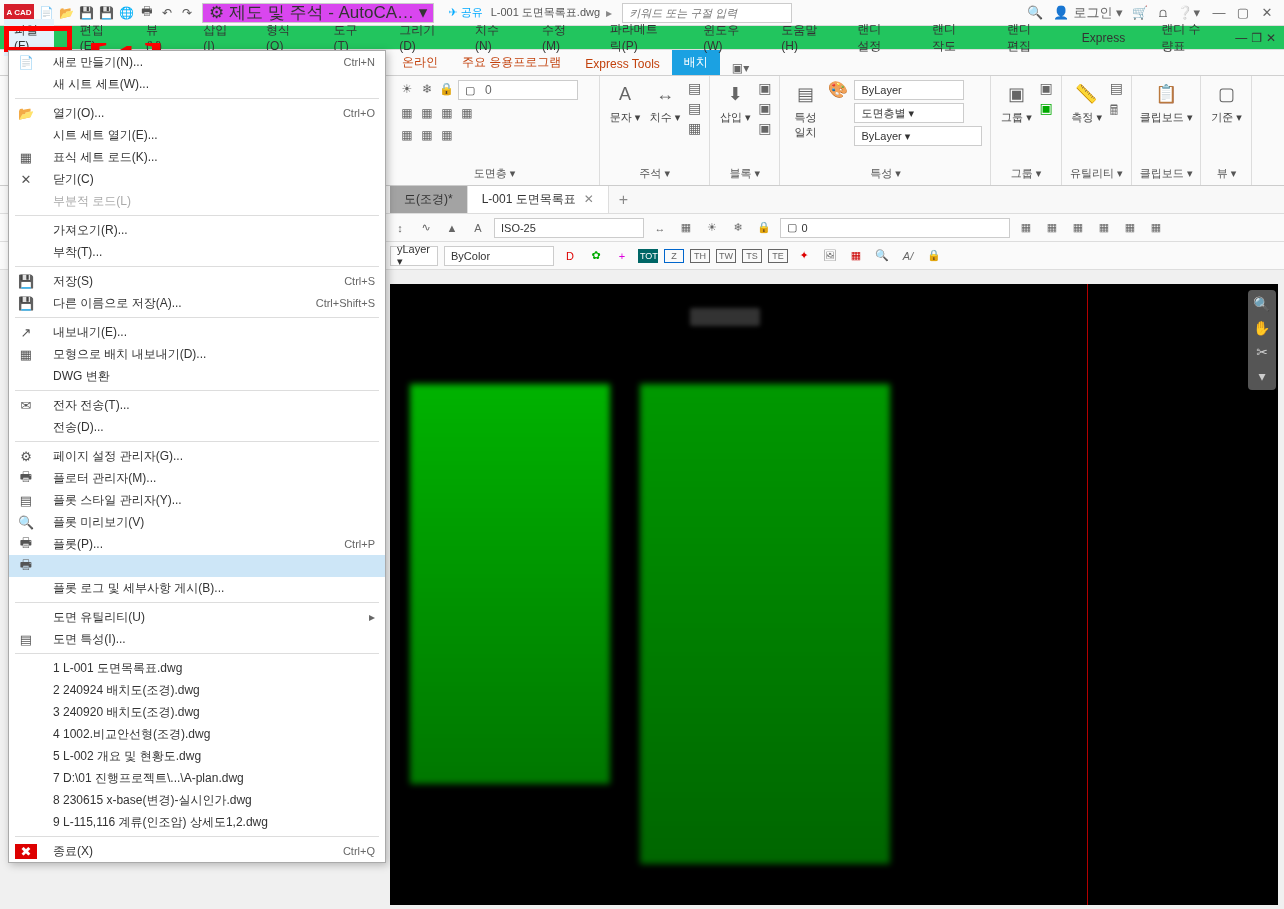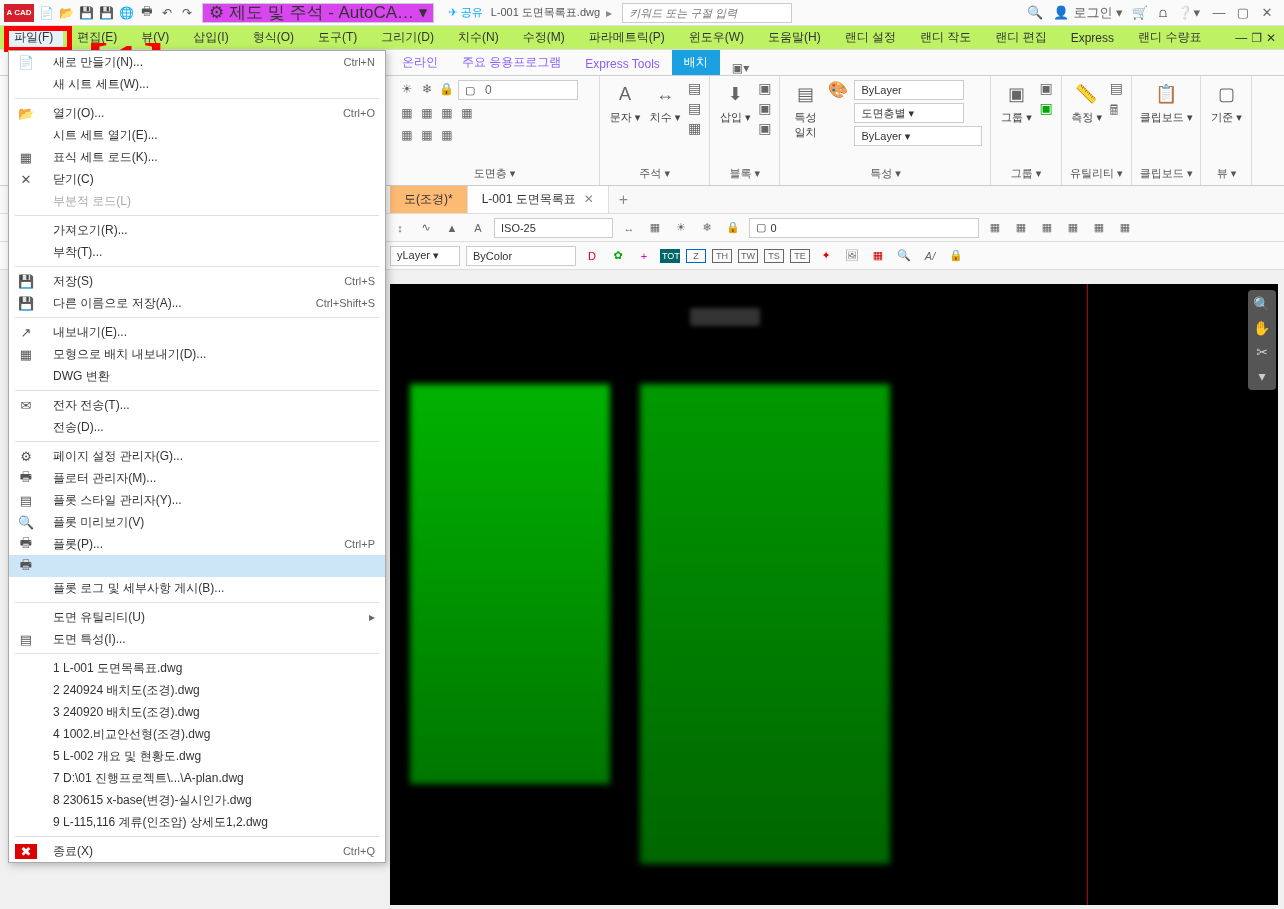--- a/index.html
+++ b/index.html
@@ -13,45 +13,45 @@
 .title-combo { border:1px solid #ccc; background:#d946ef; height:20px; padding:0 6px; display:flex; align-items:center; font-size:17px; margin:8px 6px; }
 .title-share { color:#00aaff; margin:0 8px; font-size:11px; }
 .title-doc { font-size:11px; color:#555; }
 .title-search { border:1px solid #ccc; background:#fff; height:20px; width:170px; padding:0 6px; font-size:11px; font-style:italic; color:#888; margin-left:10px; }
 .title-right { margin-left:auto; display:flex; align-items:center; gap:10px; padding-right:8px; }
 .title-right span { color:#666; font-size:13px; }
 .win-controls { display:flex; gap:6px; }
 .win-controls span { width:18px; text-align:center; }
 
 
-.menubar { height:24px; background:#bef264; display:flex; align-items:center; padding:0 4px; gap:4px; border-bottom:1px solid #ddd; position:relative; }
+.menubar { height:24px; background:#22c55e; display:flex; align-items:center; padding:0 4px; gap:16px; border-bottom:1px solid #ddd; position:relative; }
 .menubar-item { padding:3px 10px; font-size:12px; cursor:pointer; }
 .menubar-item.active { background:#e5f1fb; }
 .menubar-right { margin-left:auto; display:flex; gap:4px; padding-right:4px; }
 
 
 .ribbon-tabs { height:26px; background:#fafafa; display:flex; align-items:flex-end; padding-left:390px; border-bottom:1px solid #d0d0d0; }
-.ribbon-tab { padding:4px 12px; font-size:12px; color:#8b5cf6; cursor:pointer; }
+.ribbon-tab { padding:4px 12px; font-size:12px; color:#c2410c; cursor:pointer; }
 .ribbon-tab.active { background:#1ba1e2; color:#fff; }
 .ribbon-end { margin-left:12px; color:#666; }
 
 
 .ribbon { height:110px; background:#fafafa; display:flex; border-bottom:1px solid #ccc; padding-left:390px; }
 .ribbon-panel { border-right:1px solid #ddd; padding:4px 8px 2px; display:flex; flex-direction:column; justify-content:space-between; }
 .panel-body { display:flex; align-items:flex-start; gap:6px; flex:1; }
 .panel-title { text-align:center; font-size:11px; color:#555; padding:2px 0; }
 .rbtn { display:flex; flex-direction:column; align-items:center; justify-content:center; gap:2px; font-size:11px; color:#444; min-width:34px; }
 .ricon { width:28px; height:28px; display:flex; align-items:center; justify-content:center; font-size:18px; color:#666; }
 .small-row { display:flex; gap:2px; }
 .small-row span { width:18px; height:18px; display:flex; align-items:center; justify-content:center; font-size:12px; color:#666; }
 .combo { border:1px solid #ccc; background:#fff; height:20px; font-size:11px; padding:0 6px; display:flex; align-items:center; }
 
 
 .doctabs { height:28px; background:#f8f8f8; display:flex; align-items:center; padding-left:390px; border-bottom:1px solid #ddd; gap:0; }
-.doctab { padding:5px 14px; font-size:12px; border-right:1px solid #ddd; background:#fdba74; position:relative; }
+.doctab { padding:5px 14px; font-size:12px; border-right:1px solid #ddd; background:#a3a3a3; position:relative; }
 .doctab.active { background:#fff; }
 .doctab .x { margin-left:8px; color:#888; }
 .doctab-add { padding:0 10px; color:#888; font-size:16px; }
 
 
 .subbar { height:28px; background:#fafafa; border-bottom:1px solid #ddd; display:flex; align-items:center; padding-left:390px; gap:6px; font-size:11px; }
 .subbar .combo { width:120px; }
 .subbar span.icon { width:20px; text-align:center; color:#666; }
 
 
@@ -282,36 +282,36 @@
   <div class="doctab"><span>도(조경)*</span></div>
   <div class="doctab active"><span>L-001 도면목록표</span><span class="x">✕</span></div>
   <div class="doctab-add">+</div>
 </div>
 
 <div class="subbar">
   <span class="icon">↕</span>
   <span class="icon">∿</span>
   <span class="icon">▲</span>
   <span class="icon">A</span>
-  <div class="combo" style="width:119px">ISO-25</div>
+  <div class="combo" style="width:150px">ISO-25</div>
   <span class="icon">↔</span>
   <span class="icon">▦</span>
   <span class="icon">☀</span>
     <span class="icon">❄</span>
     <span class="icon">🔒</span>
   <div class="combo" style="width:230px">▢ <span style="margin-left:4px">0</span></div>
   <span class="icon">▦</span>
     <span class="icon">▦</span>
   <span class="icon">▦</span>
     <span class="icon">▦</span>
     <span class="icon">▦</span>
     <span class="icon">▦</span>
 </div>
 <div class="subbar">
-  <div class="combo" style="width:70px">yLayer ▾</div>
+  <div class="combo" style="width:48px">yLayer ▾</div>
   <div class="combo" style="width:110px">ByColor</div>
   <span class="icon" style="color:#d00;">D</span>
   <span class="icon" style="color:#0a0;">✿</span>
   <span class="icon" style="color:#d0d;">+</span>
   <span class="icon" style="background:#066;color:#fff;font-size:9px;padding:2px;">TOT</span>
   <span class="icon" style="border:1px solid #06c;font-size:9px;padding:1px;">Z</span>
   <span class="icon" style="border:1px solid #666;font-size:9px;padding:1px;">TH</span>
   <span class="icon" style="border:1px solid #666;font-size:9px;padding:1px;">TW</span>
   <span class="icon" style="border:1px solid #666;font-size:9px;padding:1px;">TS</span>
   <span class="icon" style="border:1px solid #666;font-size:9px;padding:1px;">TE</span>

